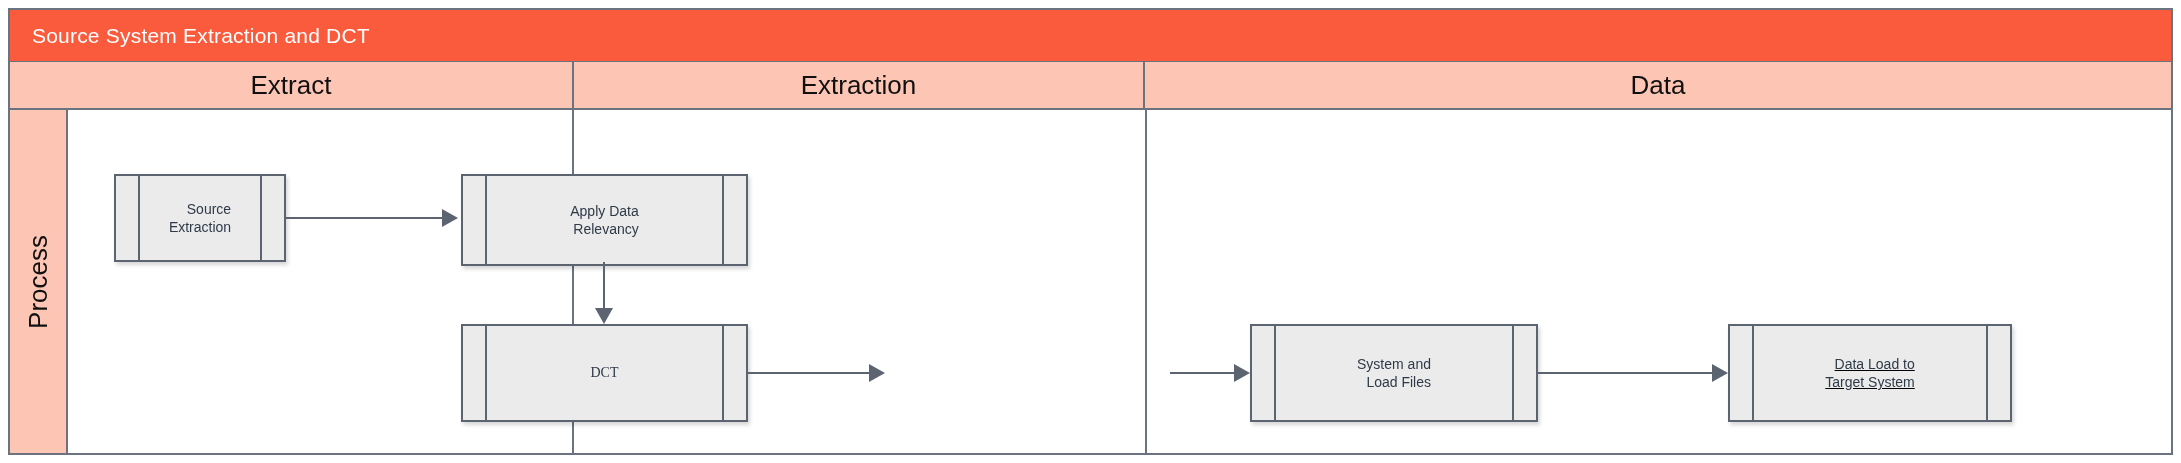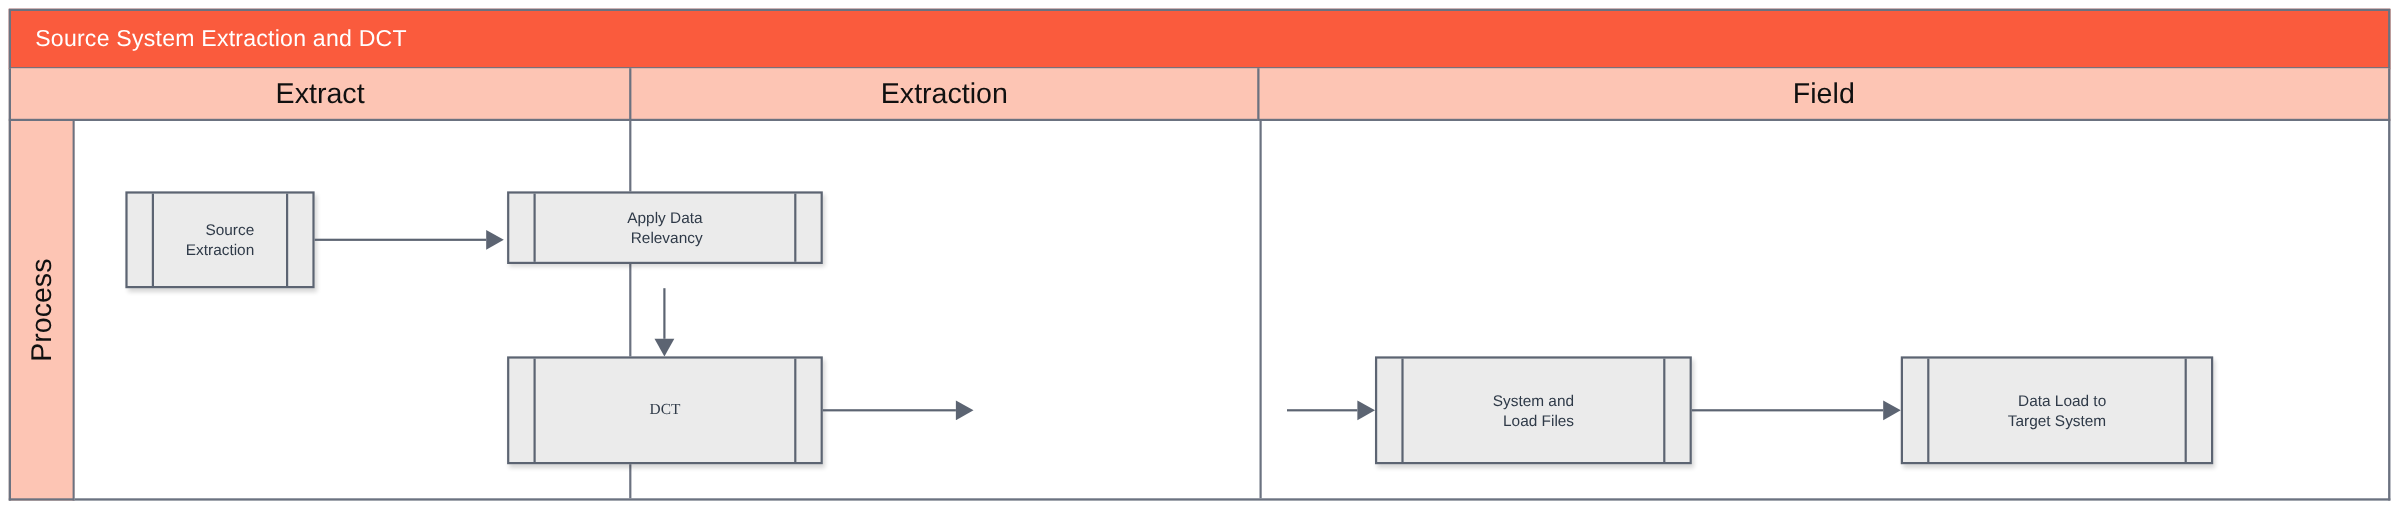--- a/index.html
+++ b/index.html
@@ -197,21 +197,21 @@
   </div>
 
   <div class="phase-row">
     <div class="phase-cell" style="width:566px;">
       <span class="phase-label">Extract</span>
     </div>
     <div class="phase-cell" style="width:573px;">
       <span class="phase-label">Extraction</span>
     </div>
     <div class="phase-cell" style="flex:1 1 auto;">
-      <span class="phase-label">Field</span>
+      <span class="phase-label">Data</span>
     </div>
   </div>
 
   <div class="lane-row">
 
     <div class="lane-title">
       <span class="lane-title-text">Process</span>
     </div>
 
     <div class="lane-body">
@@ -220,21 +220,21 @@
       <div class="lane-divider" style="left:1077px;"></div>
 
       <div class="node" style="left:46px; top:64px; width:172px; height:88px;">
         <span class="node-label">Source
 Extraction</span>
       </div>
 
       <div class="conn conn-h" style="left:218px; top:107px; width:156px;"></div>
       <div class="arrow-right" style="left:374px; top:99px;"></div>
 
-      <div class="node" style="left:393px; top:64px; width:287px; height:66px;">
+      <div class="node" style="left:393px; top:64px; width:287px; height:92px;">
         <span class="node-label">Apply Data
 Relevancy</span>
       </div>
 
       <div class="conn conn-v" style="left:535px; top:152px; height:46px;"></div>
       <div class="arrow-down" style="left:527px; top:198px;"></div>
 
       <div class="node" style="left:393px; top:214px; width:287px; height:98px;font-family:Liberation Serif, serif;">
         <span class="node-label">DCT</span>
       </div>
@@ -247,20 +247,20 @@
       <div class="arrow-right" style="left:1166px; top:254px;"></div>
 
       <div class="node" style="left:1182px; top:214px; width:288px; height:98px;">
         <span class="node-label">System and
 Load Files</span>
       </div>
 
       <div class="conn conn-h" style="left:1470px; top:262px; width:174px;"></div>
       <div class="arrow-right" style="left:1644px; top:254px;"></div>
 
-      <div class="node" style="left:1660px; top:214px; width:284px; height:98px;">
+      <div class="node" style="left:1660px; top:214px; width:284px; height:98px;text-decoration:underline;">
         <span class="node-label">Data Load to
 Target System</span>
       </div>
 
     </div>
   </div>
 </div>
 
 </body></html>

